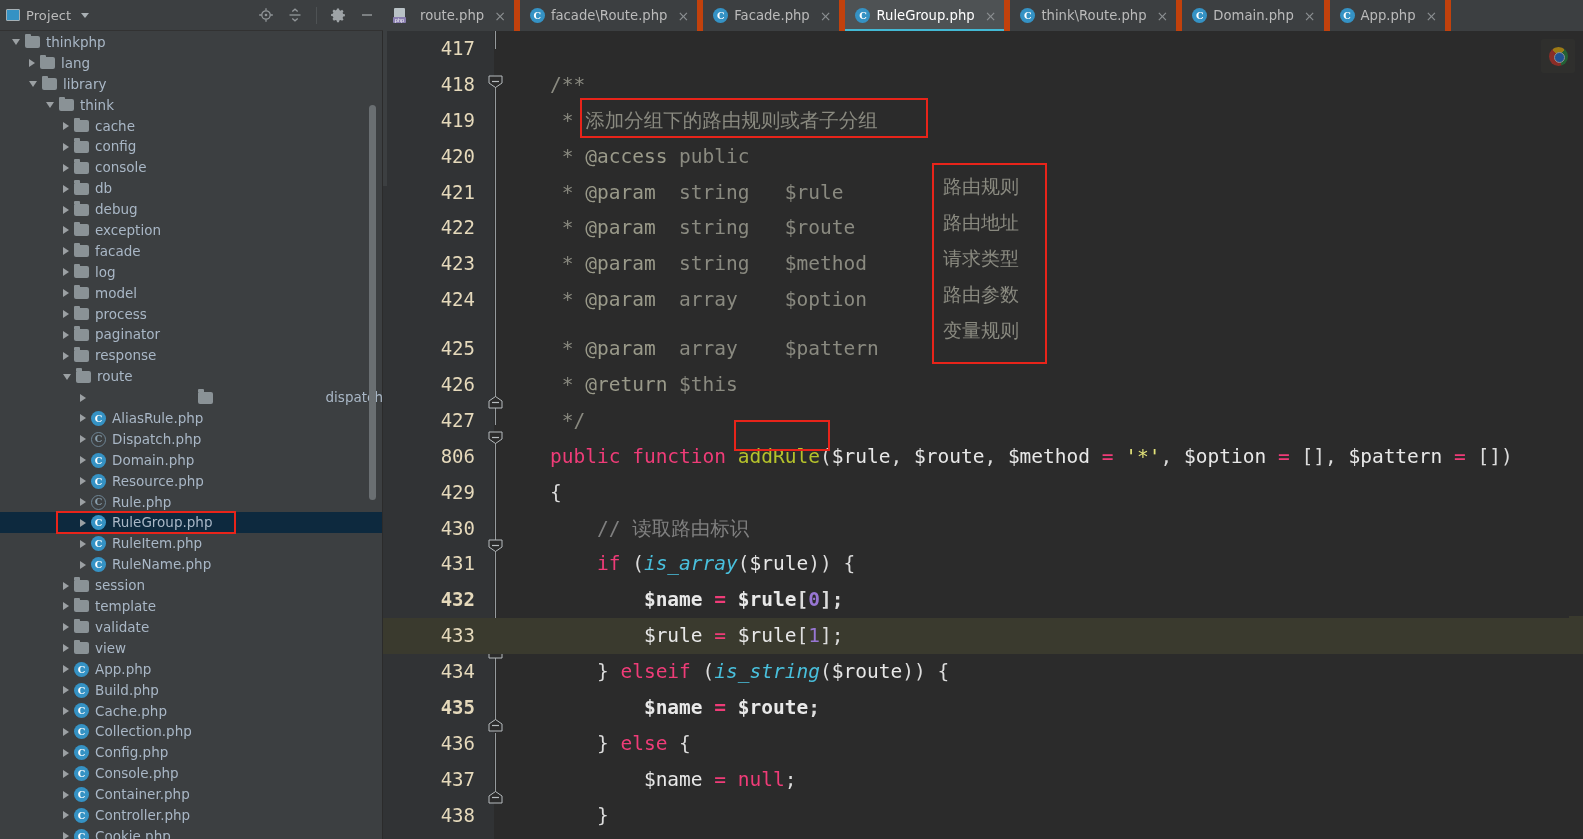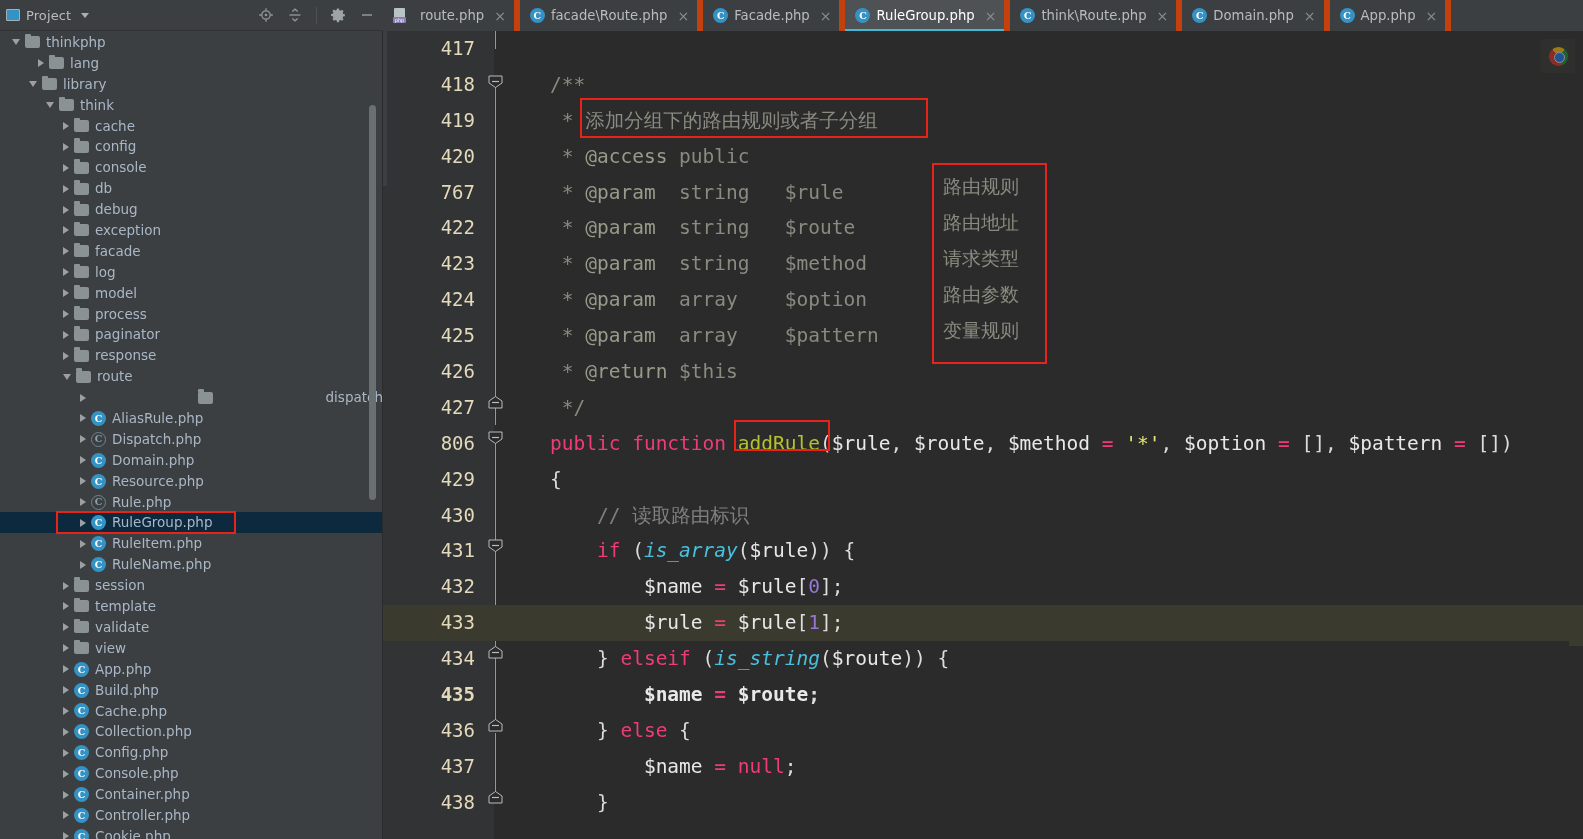--- a/index.html
+++ b/index.html
@@ -296,21 +296,21 @@
         </span>
       </div>
     </div>
 
     <div class="sb-tree" id="tree">
         <div class="trow" style="padding-left: 12px;">
           <span class="arrow open"></span>
           <span class="folder-ic"></span>
           <span class="tlabel">thinkphp</span>
         </div>
-        <div class="trow" style="padding-left: 38px;">
+        <div class="trow" style="padding-left: 29px;">
           <span class="arrow closed"></span>
           <span class="folder-ic"></span>
           <span class="tlabel">lang</span>
         </div>
         <div class="trow" style="padding-left: 29px;">
           <span class="arrow open"></span>
           <span class="folder-ic"></span>
           <span class="tlabel">library</span>
         </div>
         <div class="trow" style="padding-left: 46px;">
@@ -608,36 +608,36 @@
           </div>
           <div class="line" style="height: 35.9px;">
             <span class="ln">419</span>
             <span class="code"><span class="c-doc">     * </span><span class="c-doc">添加分组下的路由规则或者子分组</span></span>
           </div>
           <div class="line" style="height: 35.9px;">
             <span class="ln">420</span>
             <span class="code"><span class="c-doc">     * </span><span class="c-tag">@access</span><span class="c-doc"> public</span></span>
           </div>
           <div class="line" style="height: 35.9px;">
-            <span class="ln">767</span>
+            <span class="ln">421</span>
             <span class="code"><span class="c-doc">     * </span><span class="c-tag">@param</span><span class="c-doc">  string   $rule</span></span>
           </div>
           <div class="line" style="height: 35.9px;">
             <span class="ln">422</span>
             <span class="code"><span class="c-doc">     * </span><span class="c-tag">@param</span><span class="c-doc">  string   $route</span></span>
           </div>
           <div class="line" style="height: 35.9px;">
             <span class="ln">423</span>
             <span class="code"><span class="c-doc">     * </span><span class="c-tag">@param</span><span class="c-doc">  string   $method</span></span>
           </div>
           <div class="line" style="height: 35.9px;">
             <span class="ln">424</span>
             <span class="code"><span class="c-doc">     * </span><span class="c-tag">@param</span><span class="c-doc">  array    $option</span></span>
           </div>
-          <div class="line" style="height: 35.9px;">
+          <div class="line" style="height: 35.9px; margin-top: 13px;">
             <span class="ln">425</span>
             <span class="code"><span class="c-doc">     * </span><span class="c-tag">@param</span><span class="c-doc">  array    $pattern</span></span>
           </div>
           <div class="line" style="height: 35.9px;">
             <span class="ln">426</span>
             <span class="code"><span class="c-doc">     * </span><span class="c-tag">@return</span><span class="c-doc"> $this</span></span>
           </div>
           <div class="line" style="height: 35.9px;">
             <span class="ln">427</span>
             <span class="code"><span class="c-doc">     */</span></span>
@@ -651,21 +651,21 @@
             <span class="code"><span class="c-plain">    {</span></span>
           </div>
           <div class="line" style="height: 35.9px;">
             <span class="ln">430</span>
             <span class="code"><span class="c-plain">        </span><span class="c-cmt">// 读取路由标识</span></span>
           </div>
           <div class="line" style="height: 35.9px;">
             <span class="ln">431</span>
             <span class="code"><span class="c-plain">        </span><span class="c-kw">if</span><span class="c-plain"> (</span><span class="c-builtin">is_array</span><span class="c-plain">(</span><span class="c-var">$rule</span><span class="c-plain">)) {</span></span>
           </div>
-          <div class="line" style="height: 35.9px;">
+          <div class="line" style="height: 35.9px; font-weight: bold;">
             <span class="ln">432</span>
             <span class="code"><span class="c-plain">            </span><span class="c-var">$name</span><span class="c-op"> = </span><span class="c-var">$rule</span><span class="c-plain">[</span><span class="c-num">0</span><span class="c-plain">];</span></span>
           </div>
           <div class="line current" style="height: 35.9px;">
             <span class="ln">433</span>
             <span class="code"><span class="c-plain">            </span><span class="c-var">$rule</span><span class="c-op"> = </span><span class="c-var">$rule</span><span class="c-plain">[</span><span class="c-num">1</span><span class="c-plain">];</span></span>
           </div>
           <div class="line" style="height: 35.9px;">
             <span class="ln">434</span>
             <span class="code"><span class="c-plain">        } </span><span class="c-kw">elseif</span><span class="c-plain"> (</span><span class="c-builtin">is_string</span><span class="c-plain">(</span><span class="c-var">$route</span><span class="c-plain">)) {</span></span>

